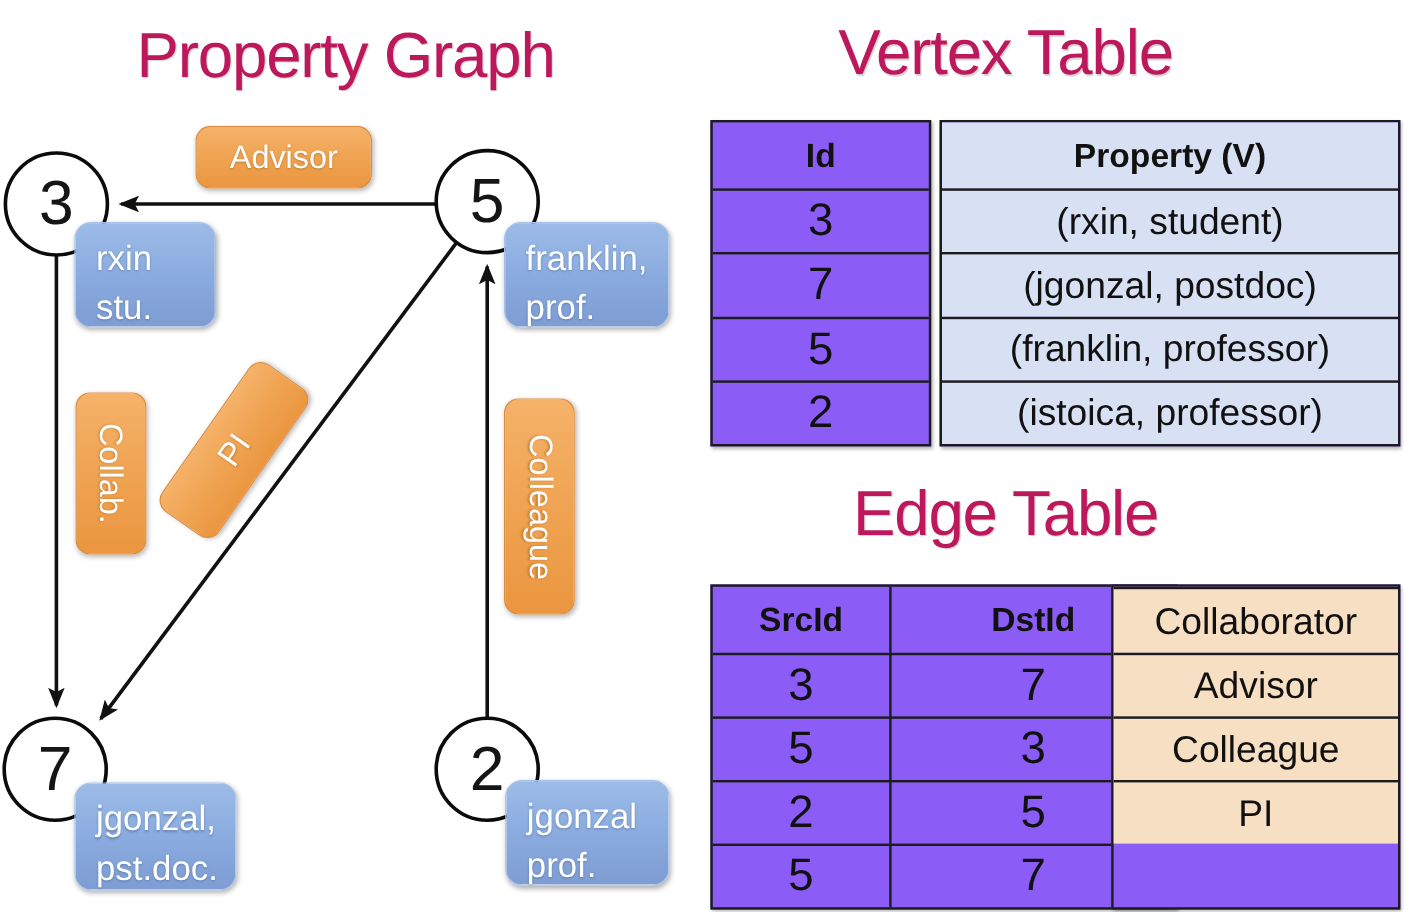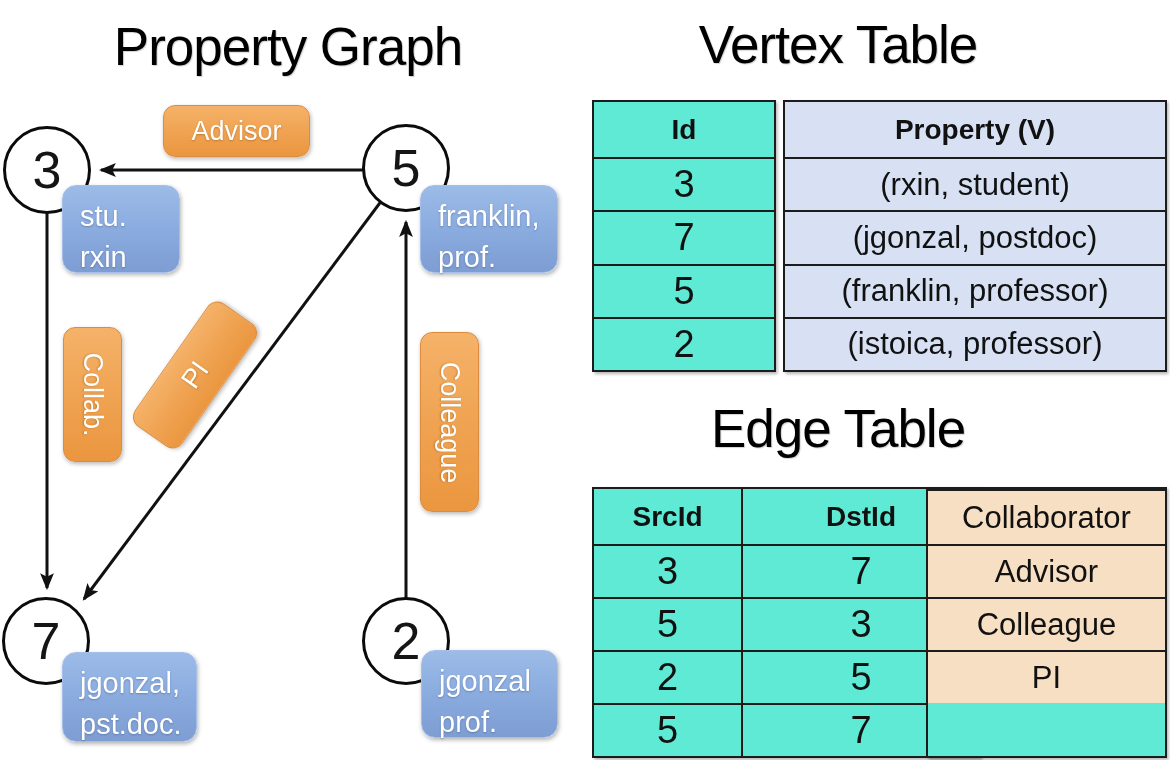--- a/index.html
+++ b/index.html
@@ -6,21 +6,21 @@
   .stage {
     position:relative; width:1170px; height:760px; overflow:hidden;
     background:#ffffff;
     font-family:"Liberation Sans","DejaVu Sans",sans-serif;
     color:#111;
   }
 
   
   .title {
     position:absolute; text-align:center;
-    font-size:53px; font-weight:300; letter-spacing:-1px; color:#000000;
+    font-size:53px; font-weight:300; letter-spacing:-1px; color:#be185d;
     text-shadow:1px 1px 1px rgba(0,0,0,0.18);
     white-space:nowrap;
   }
 
   
   .node {
     position:absolute; width:88px; height:88px; border-radius:50%;
     background:#ffffff; border:3.5px solid #0b0b0b;
     display:flex; align-items:center; justify-content:center;
     font-size:52px; font-weight:300; color:#151515; z-index:2;
@@ -50,21 +50,21 @@
     text-shadow:0 1px 2px rgba(120,70,10,0.4);
   }
   .epill .rot90 { transform:rotate(90deg); white-space:nowrap; }
 
   
   .tbl {
     position:absolute; box-sizing:border-box;
     border:2.5px solid #1c1c1c;
     box-shadow:1.5px 2px 3px rgba(0,0,0,0.30);
     display:grid; grid-template-rows:55px 1fr 1fr 1fr 1fr;
-    background:#5eead4;
+    background:#8b5cf6;
   }
   .tbl .cell {
     display:flex; align-items:center; justify-content:center;
     border-top:2px solid #1c1c1c; box-sizing:border-box;
     white-space:nowrap;
   }
   .tbl .cell.r0 { border-top:none; }
   .tbl .head { font-weight:bold; font-size:28px; }
   .tbl .num  { font-size:38px; font-weight:300; }
   .tbl .val  { font-size:31px; font-weight:300; }
@@ -103,22 +103,22 @@
     <span>5</span>
   </div>
   <div class="node" style="left:2px;   top:597px;">
     <span>7</span>
   </div>
   <div class="node" style="left:362px; top:597px;">
     <span>2</span>
   </div>
 
   <div class="vbox" style="left:62px; top:185px; width:118px; height:88px;">
+    <div>rxin</div>
     <div>stu.</div>
-    <div>rxin</div>
   </div>
   <div class="vbox" style="left:420px; top:185px; width:138px; height:88px;">
     <div>franklin,</div>
     <div>prof.</div>
   </div>
   <div class="vbox" style="left:62px; top:652px; width:135px; height:90px;">
     <div>jgonzal,</div>
     <div>pst.doc.</div>
   </div>
   <div class="vbox" style="left:421px; top:650px; width:137px; height:88px;">

